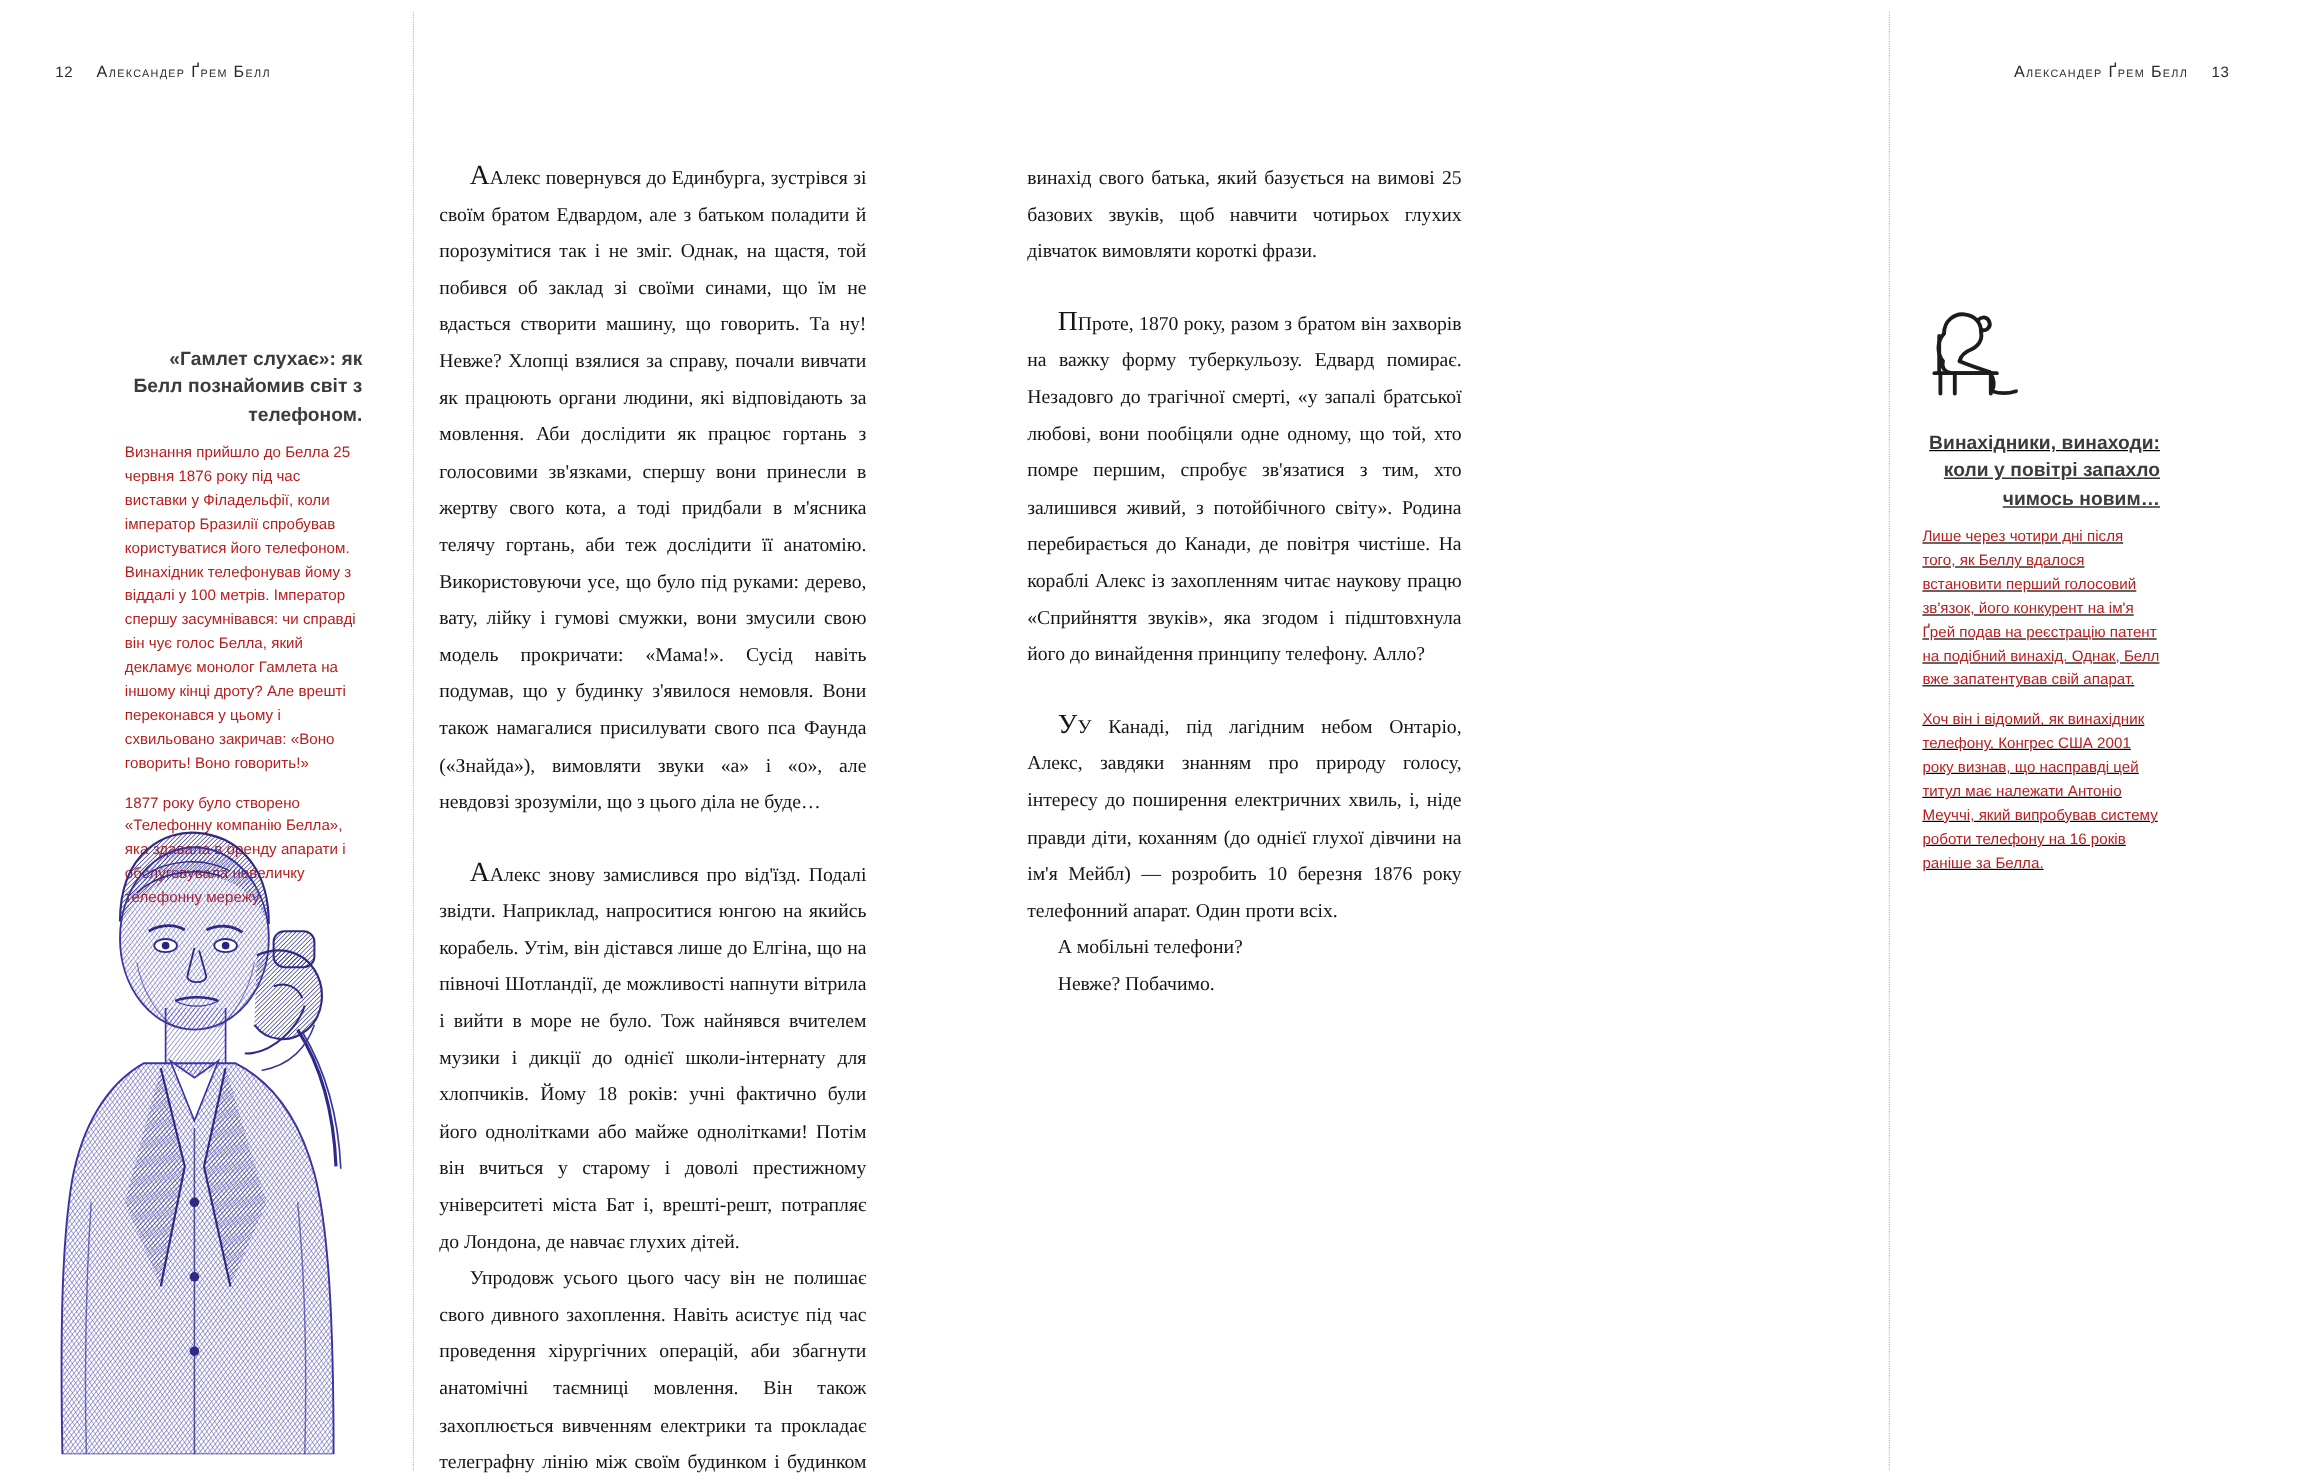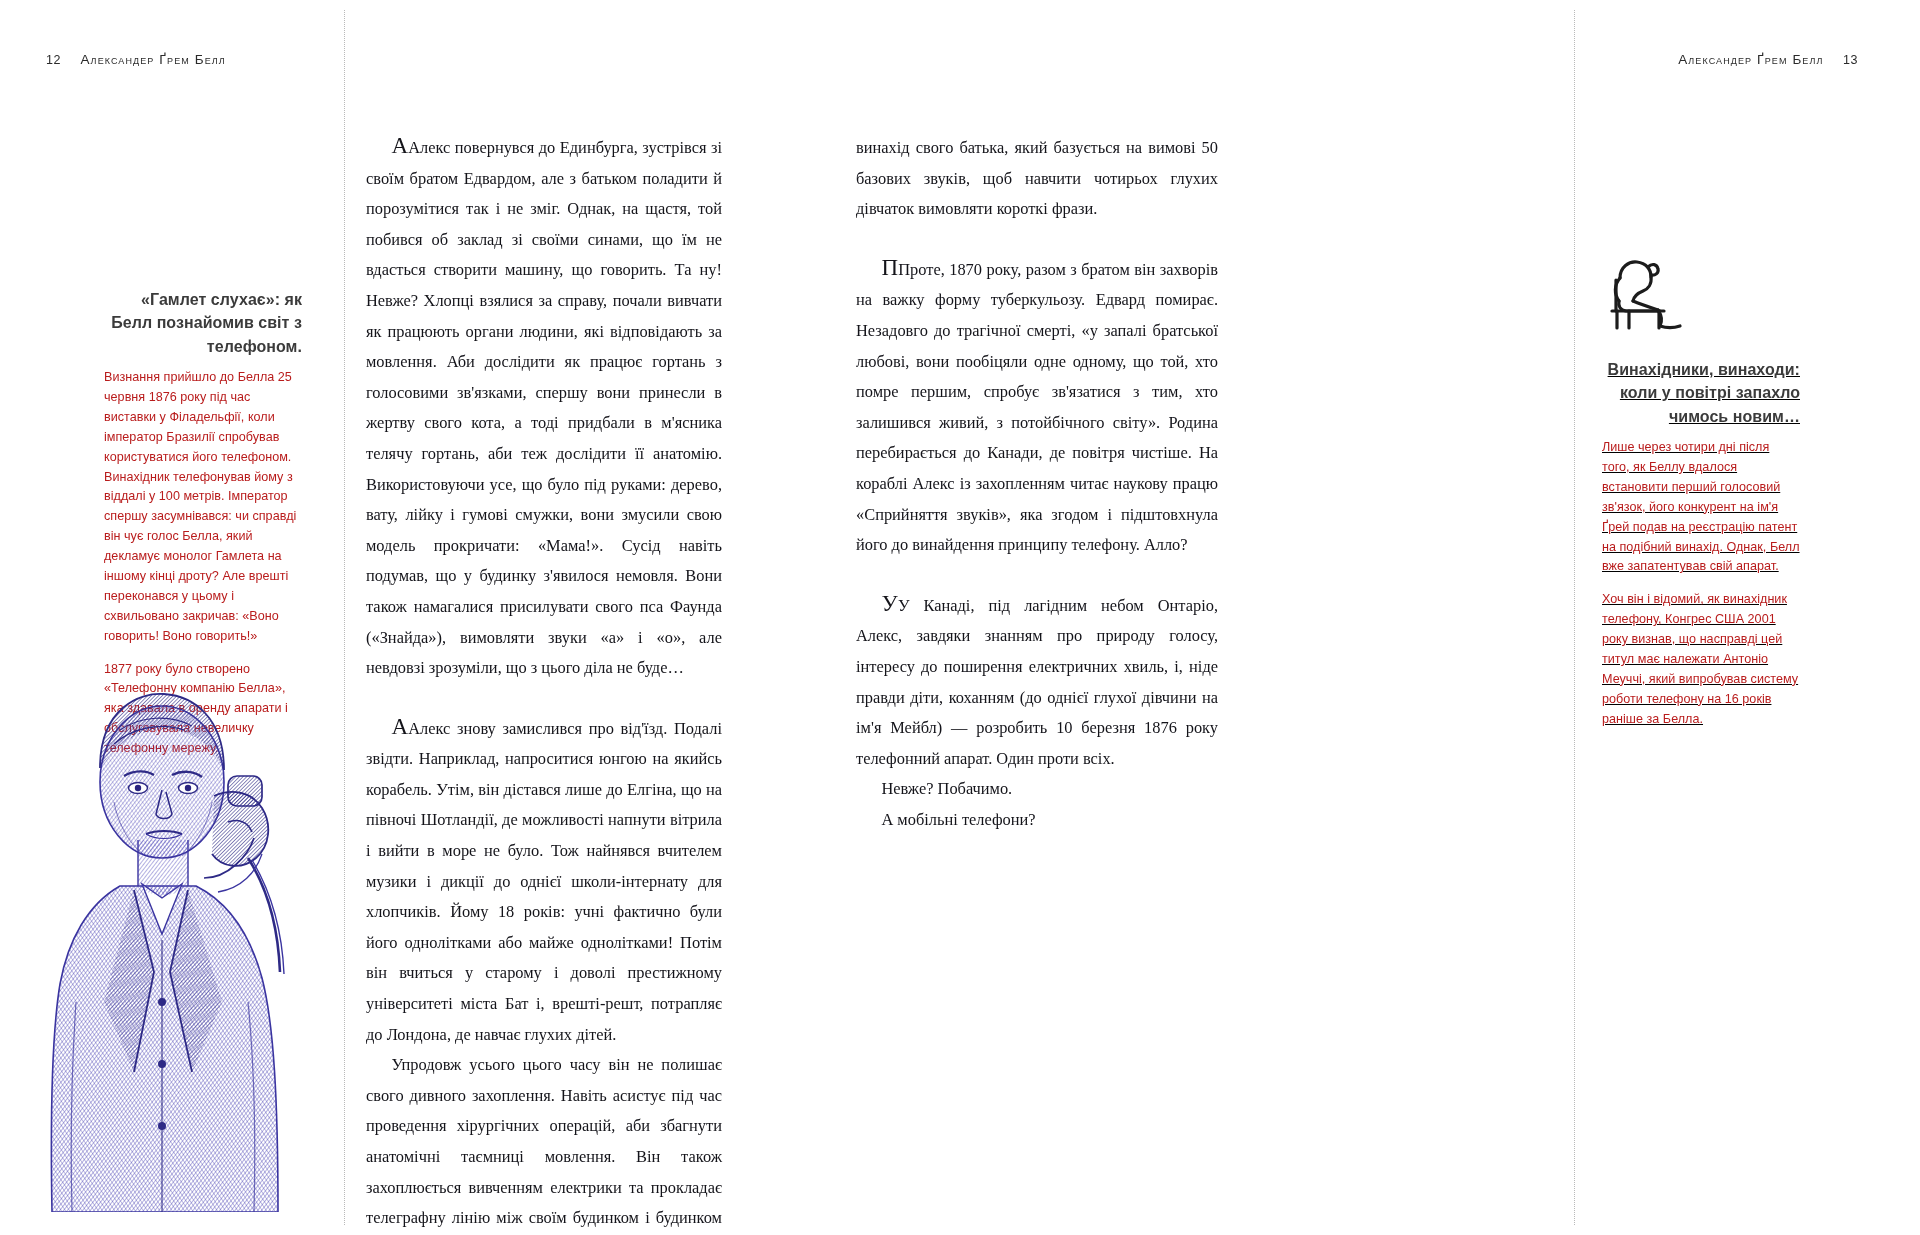--- a/index.html
+++ b/index.html
@@ -258,29 +258,29 @@
   <div class="page page-right">
 
     <div class="running-head rh-right">
       <span class="rh-title">Александер Ґрем Белл</span>
       &nbsp;&nbsp;
       <span class="rh-num">13</span>
     </div>
   </div>
 
   <div class="col col-b">
-    <p class="no-indent">винахід свого батька, який базується на вимові 50 базових звуків, щоб навчити чотирьох глухих дівчаток вимовляти короткі фрази.</p>
+    <p class="no-indent">винахід свого батька, який базується на вимові 25 базових звуків, щоб навчити чотирьох глухих дівчаток вимовляти короткі фрази.</p>
     <p class="gap-before">
       <span class="initial">П</span><span>Проте, 1870 року, разом з братом він захворів на важку форму туберкульозу. Едвард помирає. Незадовго до трагічної смерті, «у запалі братської любові, вони пообіцяли одне одному, що той, хто помре першим, спробує зв'язатися з тим, хто залишився живий, з потойбічного світу». Родина перебирається до Канади, де повітря чистіше. На кораблі Алекс із захопленням читає наукову працю «Сприйняття звуків», яка згодом і підштовхнула його до винайдення принципу телефону. Алло?</span>
     </p>
     <p class="gap-before">
       <span class="initial">У</span><span>У Канаді, під лагідним небом Онтаріо, Алекс, завдяки знанням про природу голосу, інтересу до поширення електричних хвиль, і, ніде правди діти, коханням (до однієї глухої дівчини на ім'я Мейбл) — розробить 10 березня 1876 року телефонний апарат. Один проти всіх.</span>
     </p>
+    <p>А мобільні телефони?</p>
     <p>Невже? Побачимо.</p>
-    <p>А мобільні телефони?</p>
   </div>
 
   <div class="side-col side-right">
     <div class="figure-icon">
       <svg width="86" height="78" viewBox="0 0 86 78" xmlns="http://www.w3.org/2000/svg">
         <g fill="none" stroke="#1c1c1c" stroke-width="3.2" stroke-linecap="round" stroke-linejoin="round">
 
           <path d="M18 20 C 18 9, 27 3, 35 4 C 44 5, 49 11, 49 19"></path>
 
           <path d="M46 9 C 50 5, 55 6, 56 11 C 57 15, 53 18, 49 17"></path>

